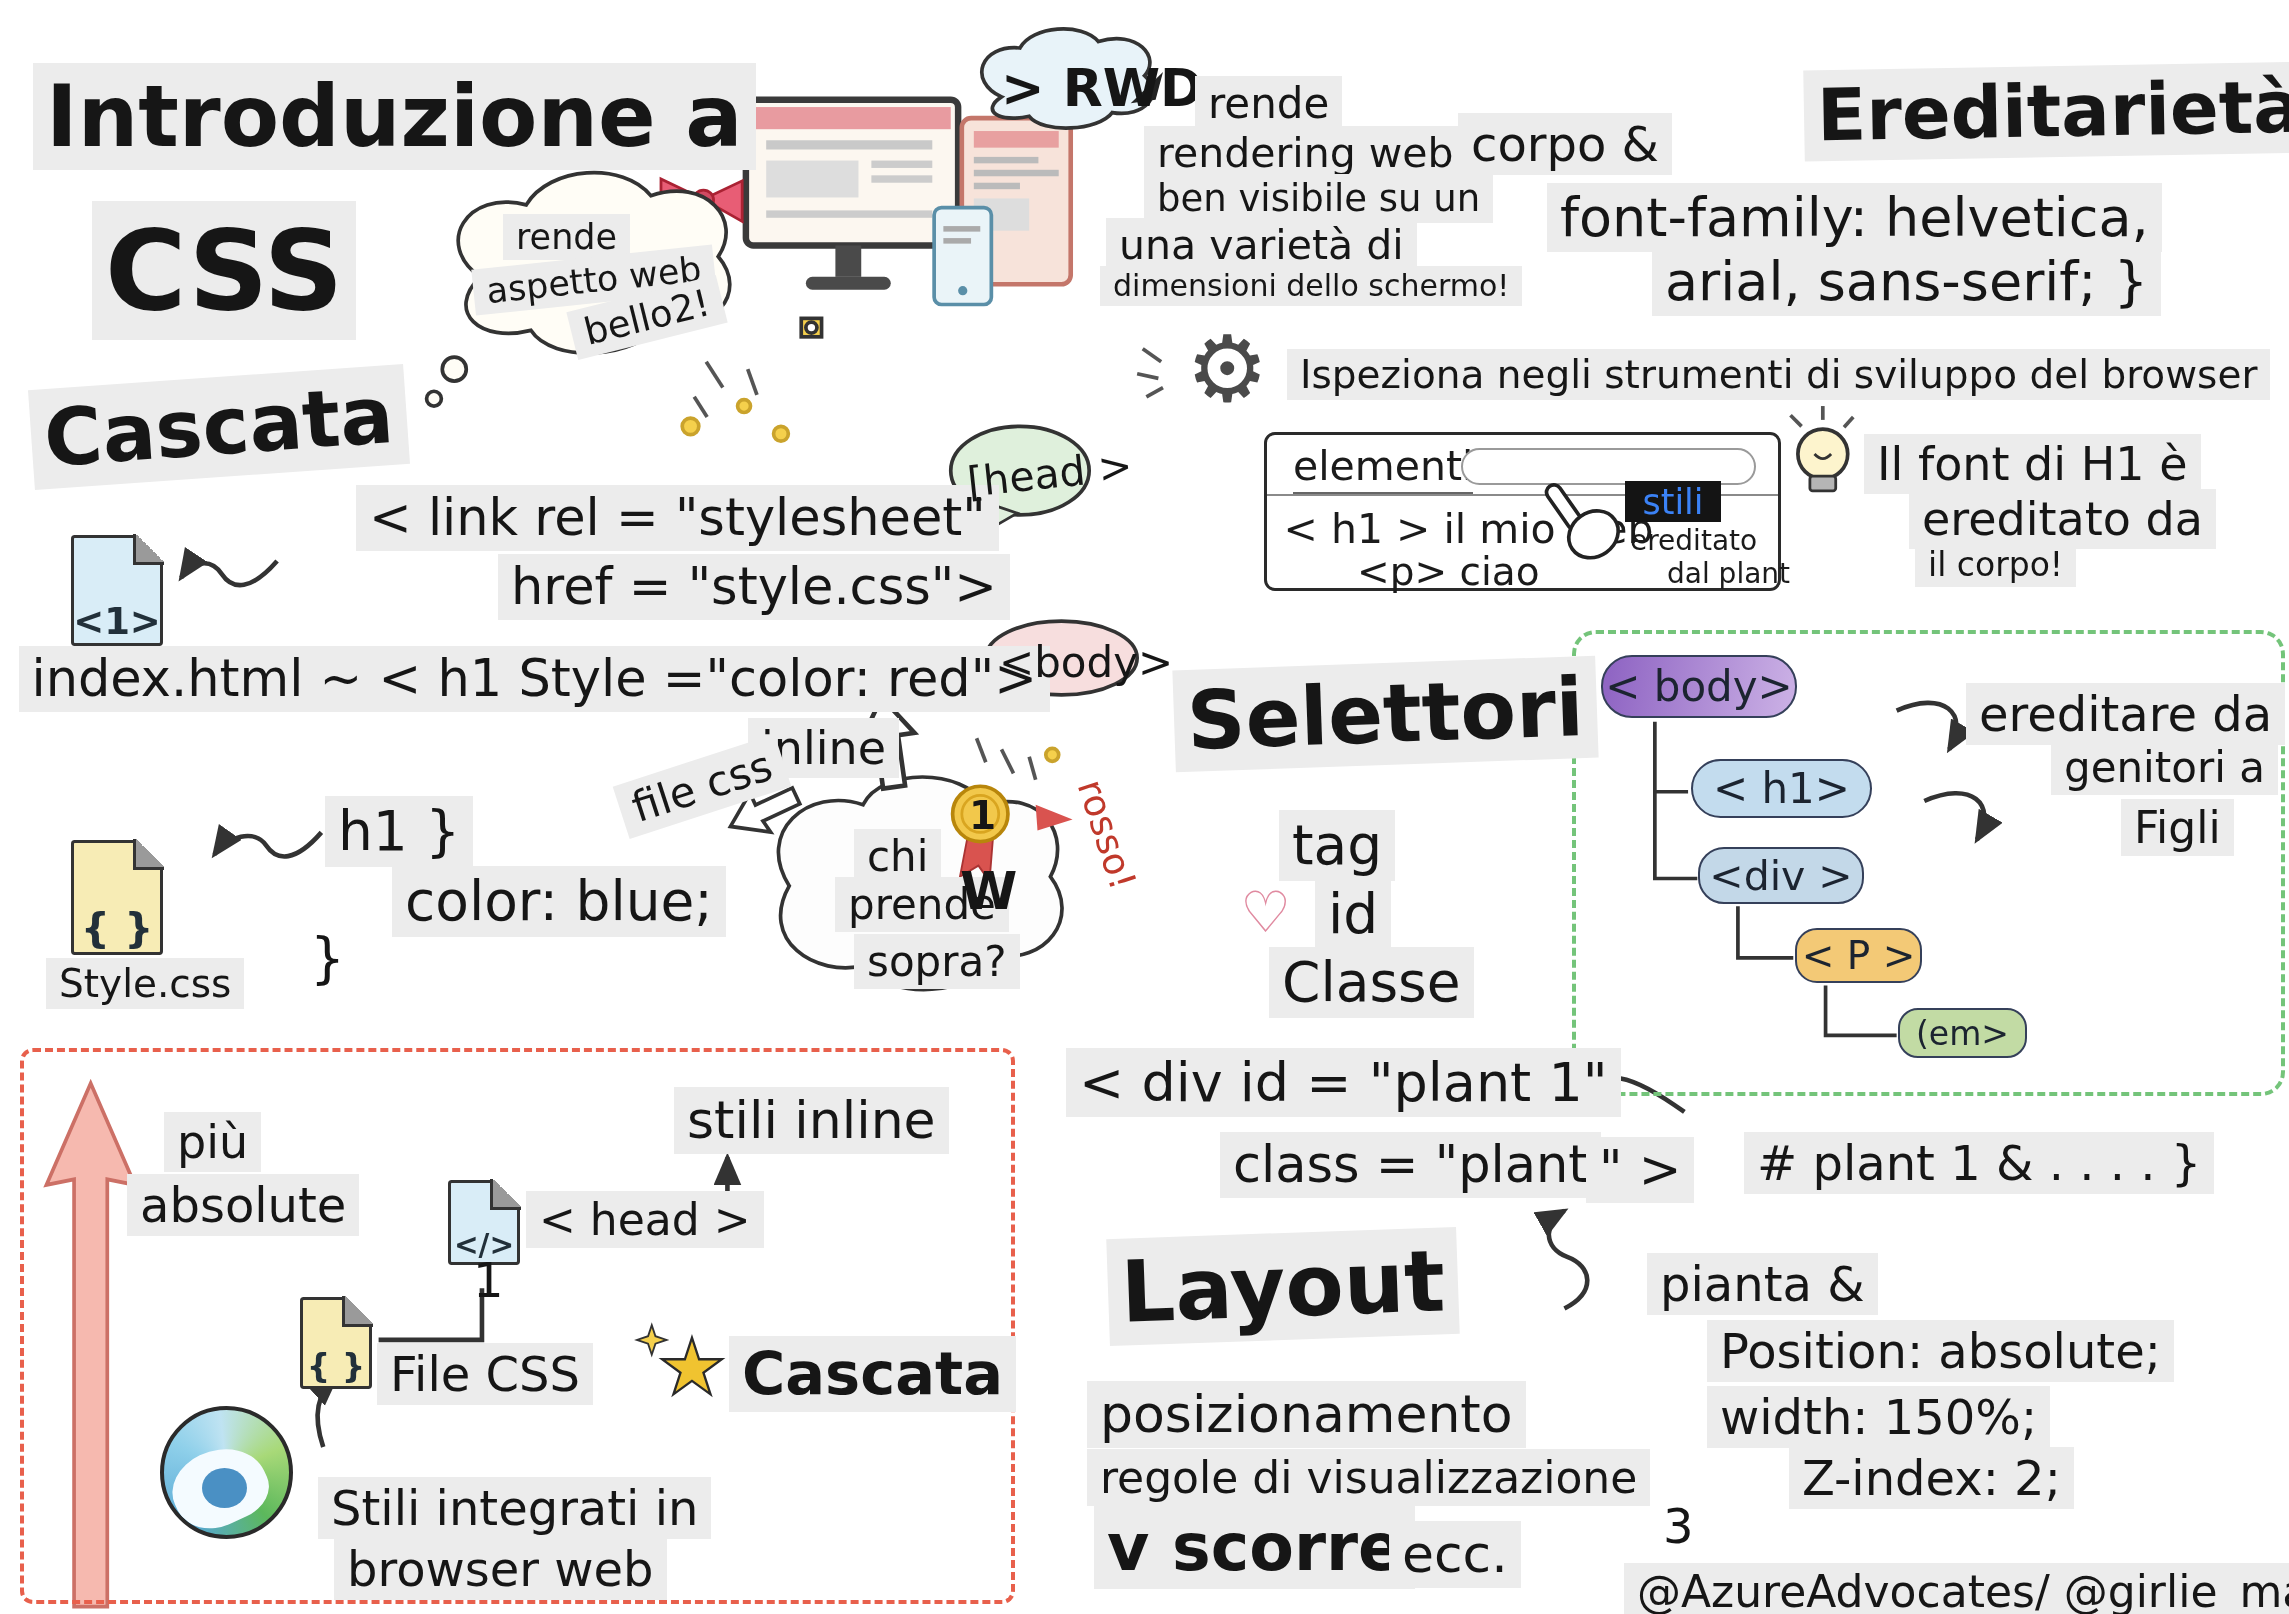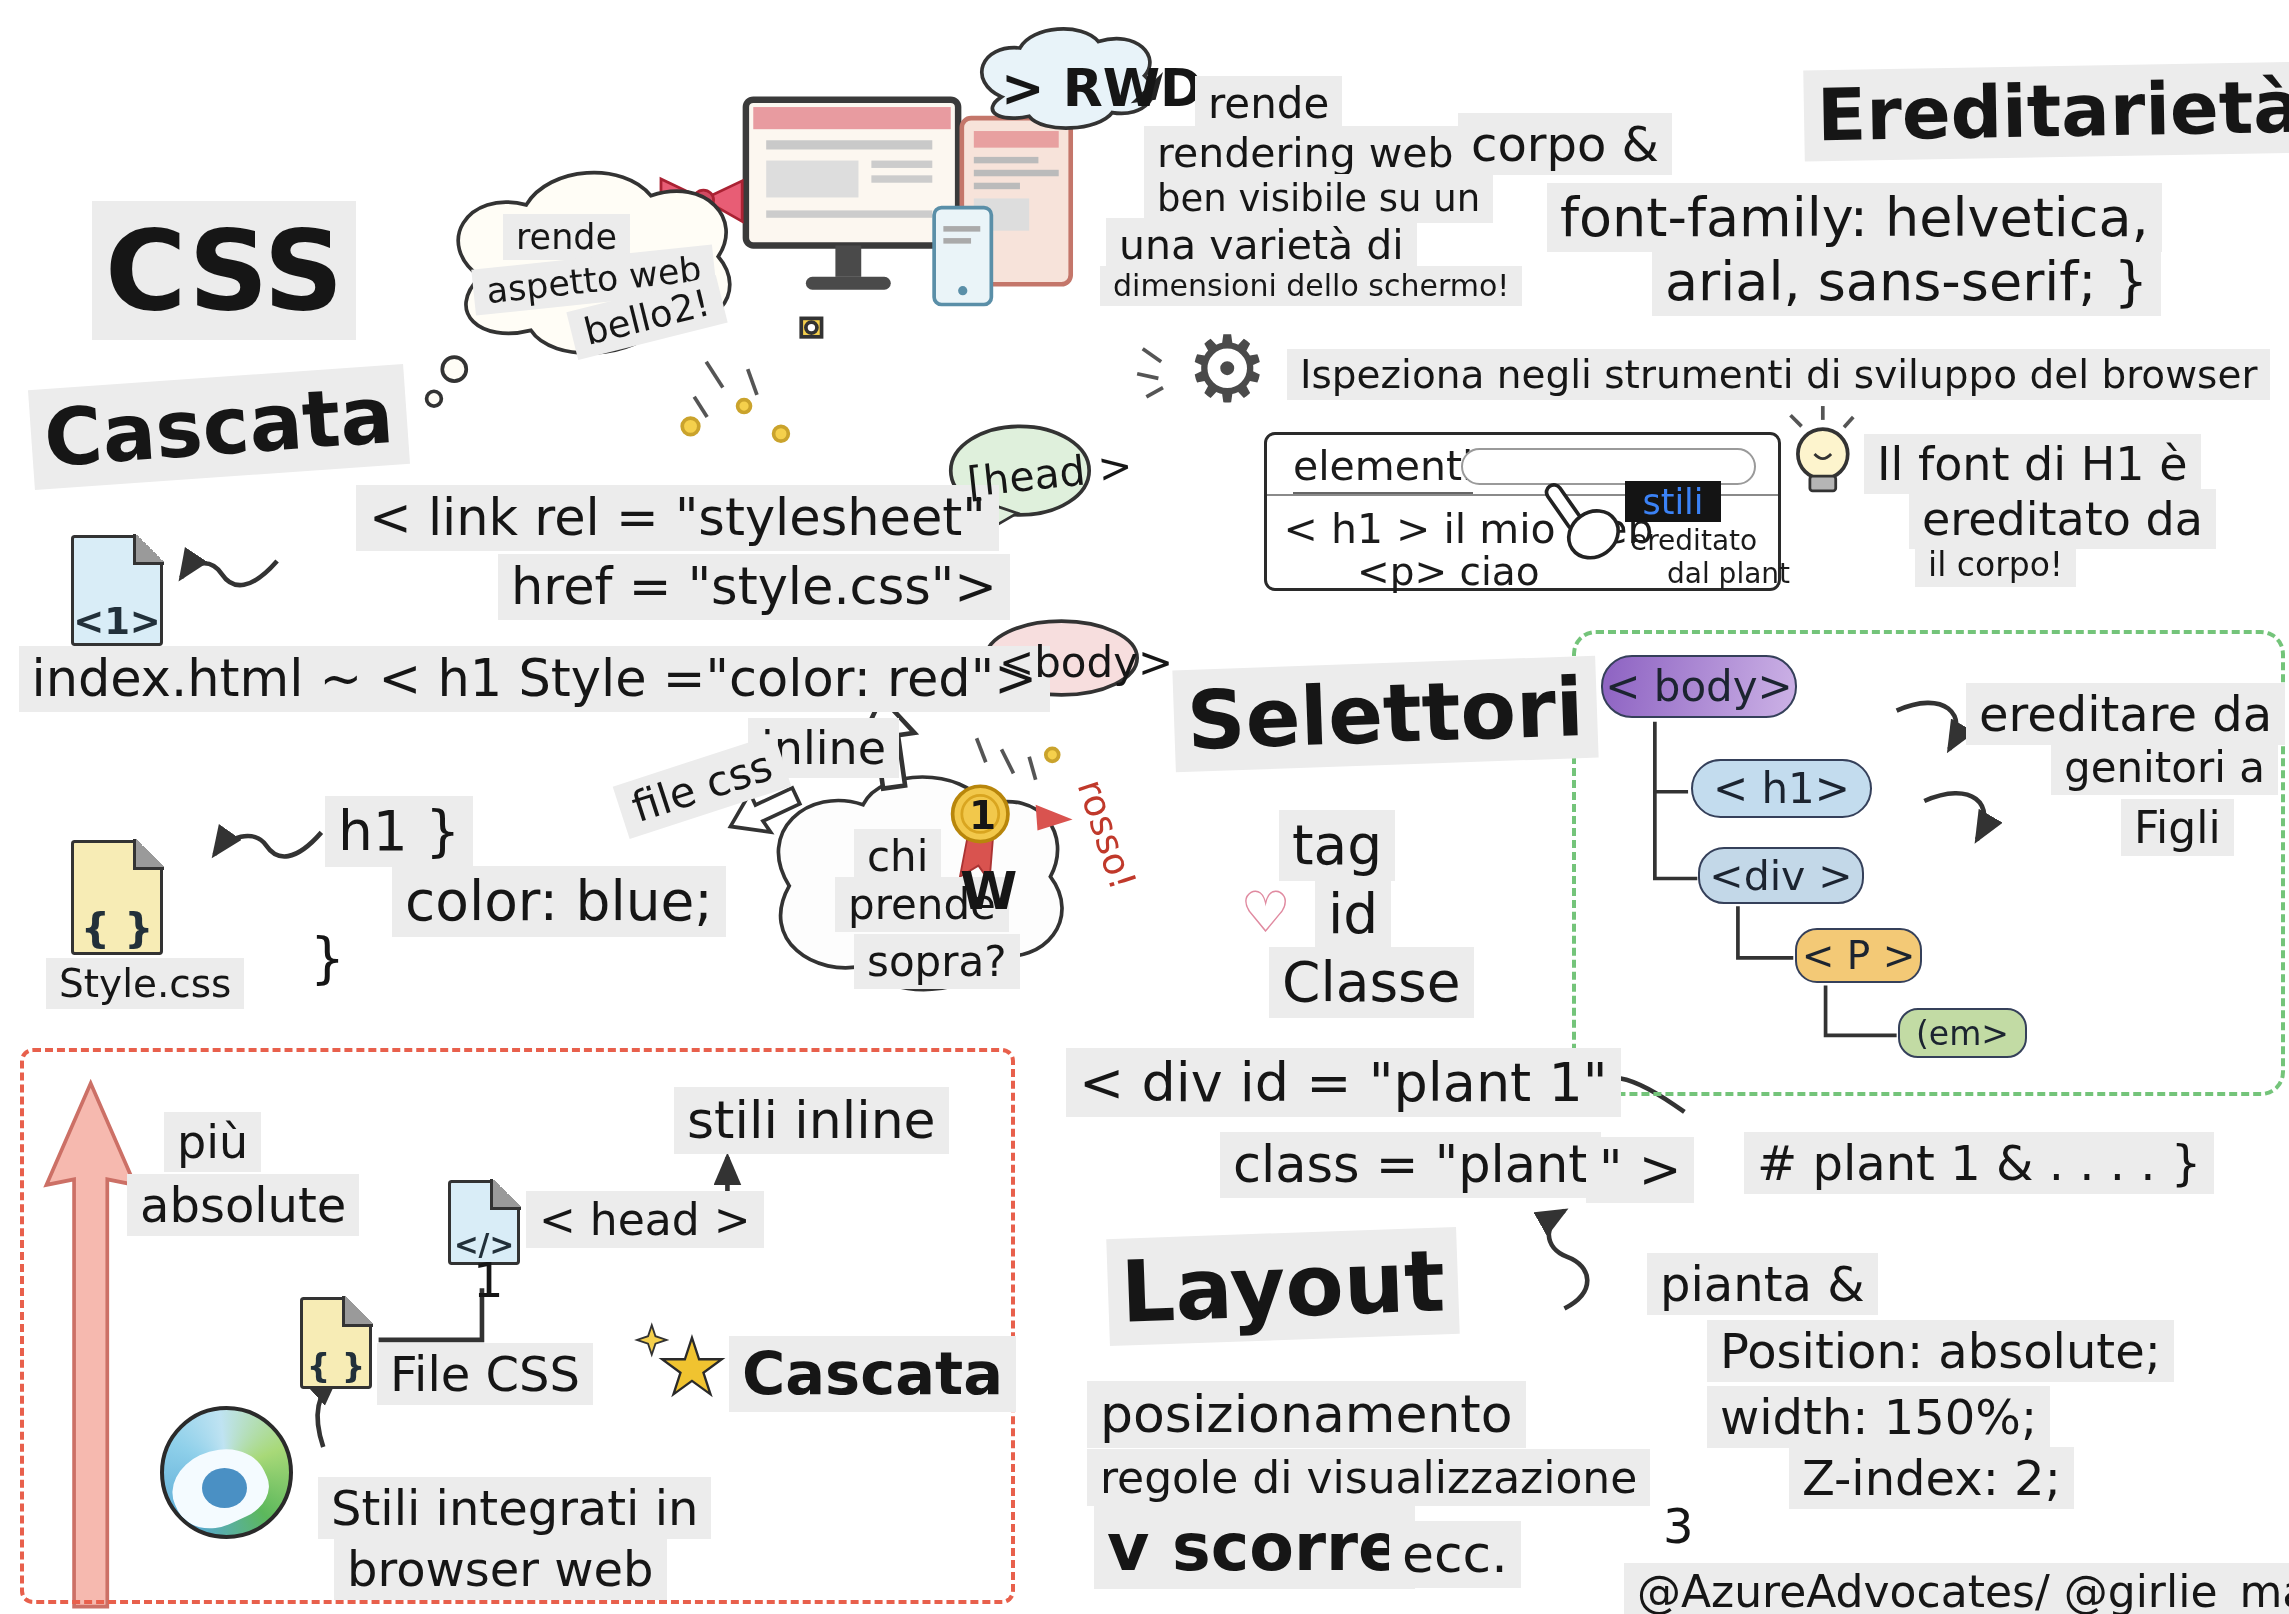--- a/index.html
+++ b/index.html
@@ -212,20 +212,21 @@
     </div>
 
   <div class="node" style="left:1601px;top:655px;width:196px;height:63px;font-size:42px;border-radius:31px;background:linear-gradient(100deg,#9066c4 5%,#c9aee4 95%)">&lt; body&gt;</div>
   <div class="node" style="left:1691px;top:759px;width:181px;height:59px;font-size:42px;border-radius:29.5px;background:#c3dcee">&lt; h1&gt;</div>
   <div class="node" style="left:1698px;top:847px;width:166px;height:57px;font-size:41px;border-radius:26px;background:#c3d8e8">&lt;div &gt;</div>
   <div class="node" style="left:1795px;top:928px;width:127px;height:55px;font-size:39px;border-radius:22px;background:#f3c976">&lt; P &gt;</div>
   <div class="node" style="left:1898px;top:1008px;width:129px;height:50px;font-size:33px;border-radius:20px;background:#c2dba4">(em&gt;</div>
 
   <div class="browser" style="left:160px;top:1406px;width:133px;height:133px"></div>
 
+  <div class="t bold" style="left:33px;top:63px;font-size:85px">Introduzione a</div>
   <div class="t bold" style="left:92px;top:201px;font-size:111px">CSS</div>
 
   <div class="t" style="left:503px;top:214px;font-size:35px">rende</div>
   <div class="t" style="left:473px;top:257px;font-size:35px;transform:rotate(-6deg)">aspetto web</div>
   <div class="t" style="left:570px;top:293px;font-size:37px;transform:rotate(-14deg)">bello2!</div>
 
   <div class="t plain bold" style="left:1001px;top:57px;font-size:52px">&gt; RWD</div>
   <div class="t" style="left:1195px;top:76px;font-size:42px">rende</div>
   <div class="t" style="left:1144px;top:126px;font-size:41px">rendering web</div>
   <div class="t" style="left:1144px;top:174px;font-size:37px">ben visibile su un</div>

